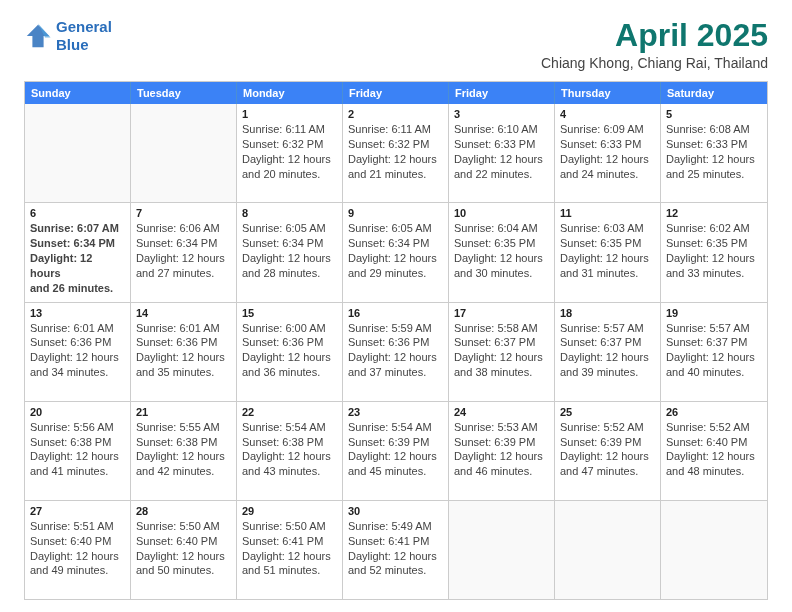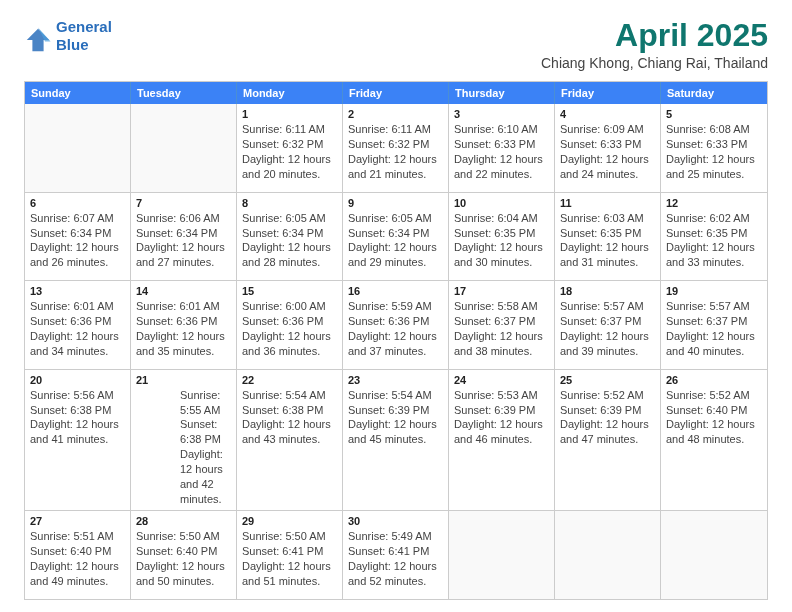--- a/index.html
+++ b/index.html
@@ -18,21 +18,21 @@
       flex-direction: column;
     }
     .header {
       display: flex;
       justify-content: space-between;
       align-items: flex-start;
       margin-bottom: 10px;
     }
     .logo {
       display: flex;
-      align-items: flex-end;
+      align-items: center;
       gap: 4px;
     }
     .logo-text {
       font-size: 15px;
       font-weight: bold;
       line-height: 1.2;
       color: #222;
     }
     .logo-text span {
       color: #2a6ebb;
@@ -138,22 +138,22 @@
       <div class="subtitle">Chiang Khong, Chiang Rai, Thailand</div>
     </div>
   </div>
 
   <div class="calendar">
     <div class="cal-header" id="cal-header-row">
         <div class="cal-header-cell">Sunday</div>
         <div class="cal-header-cell">Tuesday</div>
         <div class="cal-header-cell">Monday</div>
         <div class="cal-header-cell">Friday</div>
+        <div class="cal-header-cell">Friday</div>
         <div class="cal-header-cell">Thursday</div>
-        <div class="cal-header-cell">Friday</div>
         <div class="cal-header-cell">Saturday</div>
       </div>
     <div class="cal-body" id="cal-body">
         <div class="cal-row">
           <div class="cal-cell empty"></div>
           <div class="cal-cell empty"></div>
           <div class="cal-cell">
             <span class="day-num">1</span>
             <div class="day-info" style="white-space: pre-line;">Sunrise: 6:11 AM
 Sunset: 6:32 PM
@@ -185,21 +185,21 @@
             <span class="day-num">5</span>
             <div class="day-info" style="white-space: pre-line;">Sunrise: 6:08 AM
 Sunset: 6:33 PM
 Daylight: 12 hours
 and 25 minutes.</div>
           </div>
         </div>
         <div class="cal-row">
           <div class="cal-cell">
             <span class="day-num">6</span>
-            <div class="day-info" style="white-space: pre-line;">Sunrise: 6:07 AM
+            <div class="day-info" style="white-space: pre-line; font-weight: bold;">Sunrise: 6:07 AM
 Sunset: 6:34 PM
 Daylight: 12 hours
 and 26 minutes.</div>
           </div>
           <div class="cal-cell">
             <span class="day-num">7</span>
             <div class="day-info" style="white-space: pre-line;">Sunrise: 6:06 AM
 Sunset: 6:34 PM
 Daylight: 12 hours
 and 27 minutes.</div>
@@ -294,21 +294,21 @@
         <div class="cal-row">
           <div class="cal-cell">
             <span class="day-num">20</span>
             <div class="day-info" style="white-space: pre-line;">Sunrise: 5:56 AM
 Sunset: 6:38 PM
 Daylight: 12 hours
 and 41 minutes.</div>
           </div>
           <div class="cal-cell">
             <span class="day-num">21</span>
-            <div class="day-info" style="white-space: pre-line; margin-left: 44px;">Sunrise: 5:55 AM
+            <div class="day-info" style="white-space: pre-line;">Sunrise: 5:55 AM
 Sunset: 6:38 PM
 Daylight: 12 hours
 and 42 minutes.</div>
           </div>
           <div class="cal-cell">
             <span class="day-num">22</span>
             <div class="day-info" style="white-space: pre-line;">Sunrise: 5:54 AM
 Sunset: 6:38 PM
 Daylight: 12 hours
 and 43 minutes.</div>

